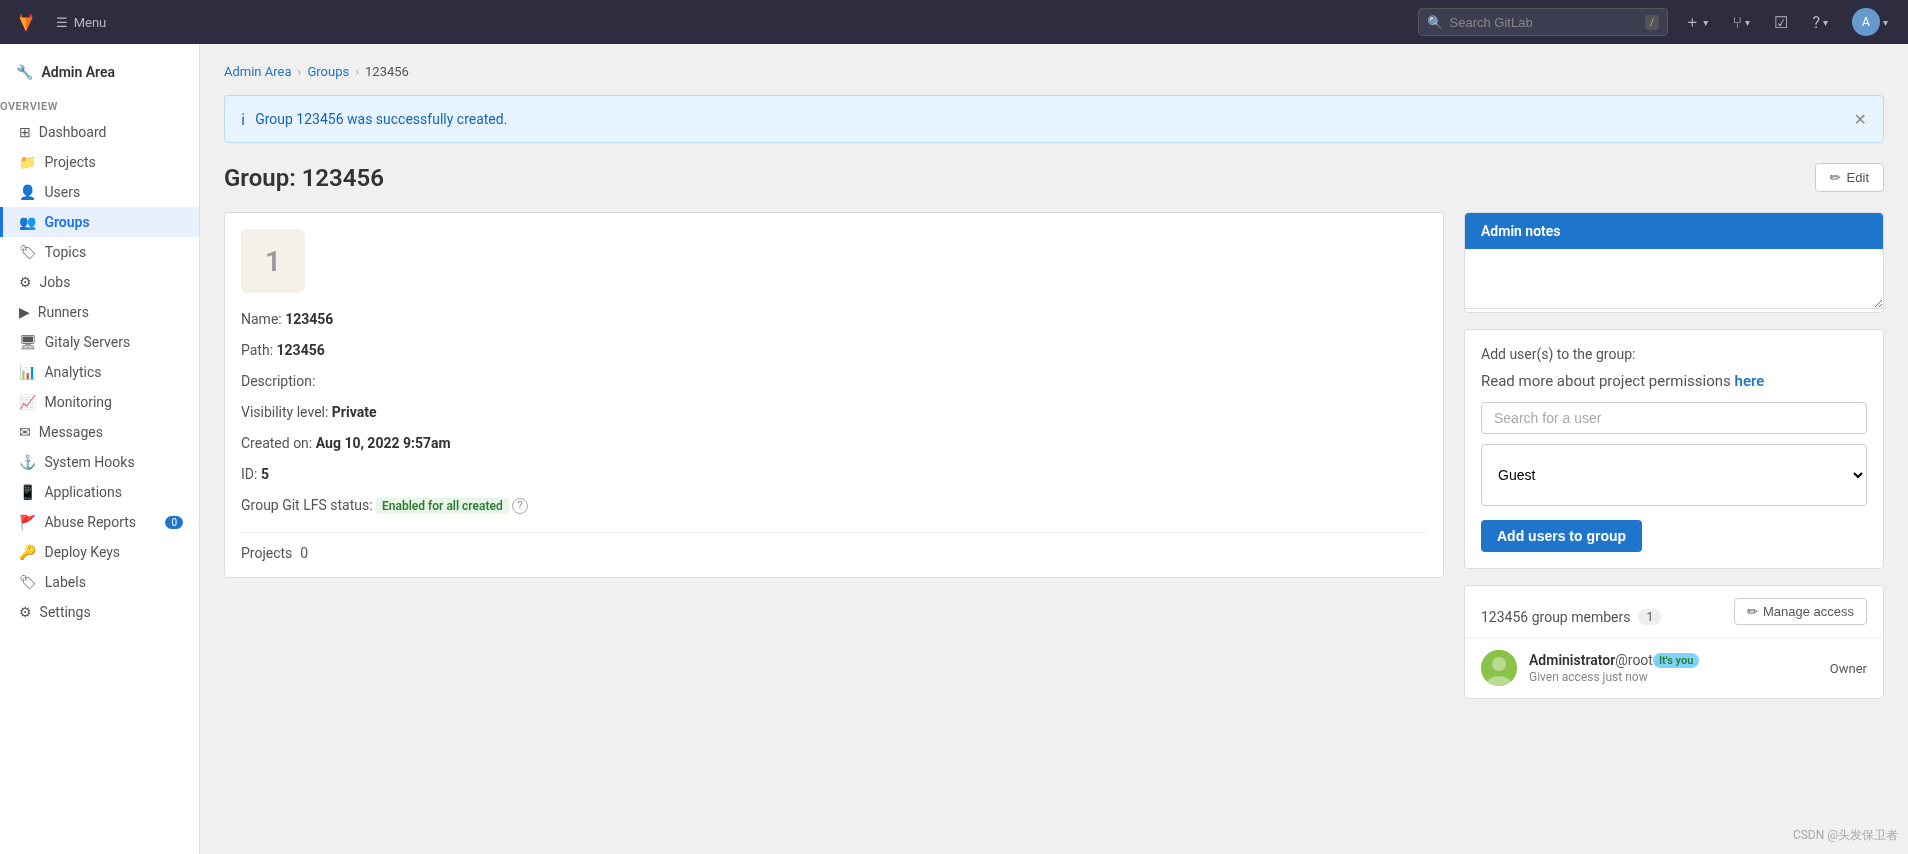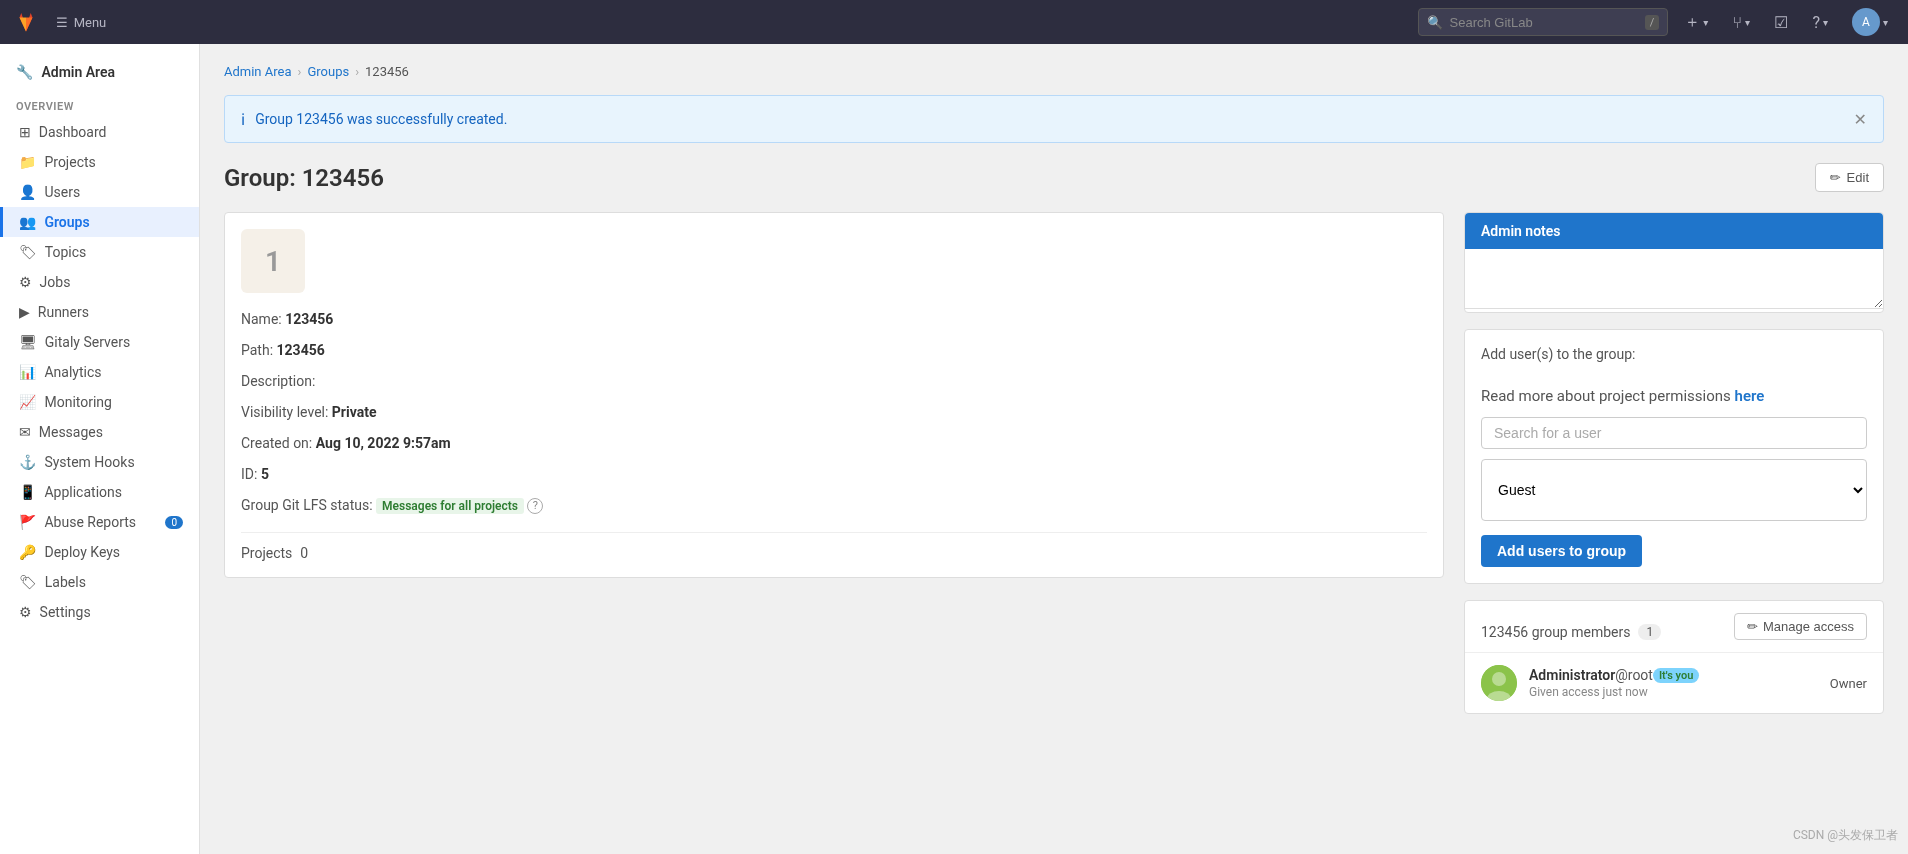--- a/index.html
+++ b/index.html
@@ -99,21 +99,21 @@
       gap: 8px;
       padding: 8px 16px 12px;
       font-weight: 600;
       font-size: 14px;
       color: #333;
     }
     .sidebar-section-label {
       font-size: 11px;
       font-weight: 600;
       color: #888;
-      padding: 8px 16px 4px;
+      padding: 8px 0 4px;
       text-transform: uppercase;
       letter-spacing: 0.5px;
     }
     .sidebar-item {
       padding: 7px 16px;
       cursor: pointer;
       color: #555;
       font-size: 14px;
       display: flex;
       align-items: center;
@@ -295,21 +295,21 @@
     .add-users-section {
       background: white;
       border: 1px solid #ddd;
       border-radius: 4px;
       margin-top: 16px;
       padding: 16px;
     }
     .add-users-title {
       font-size: 14px;
       color: #555;
-      margin-bottom: 25px;
+      margin-bottom: 10px;
     }
     .permissions-link {
       font-size: 15px;
       color: #555;
       margin-bottom: 12px;
     }
     .permissions-link a { color: #1f75cb; text-decoration: none; font-weight: 600; }
     .search-user-input {
       width: 100%;
       border: 1px solid #ccc;
@@ -607,21 +607,21 @@
           <div class="group-info-row">
             <span>Created on:</span>
             <strong>Aug 10, 2022 9:57am</strong>
           </div>
           <div class="group-info-row">
             <span>ID:</span>
             <strong>5</strong>
           </div>
           <div class="group-info-row">
             <span>Group Git LFS status:</span>
-            <span class="lfs-badge">Messages for all projects</span>
+            <span class="lfs-badge">Enabled for all created</span>
             <span class="help-icon">?</span>
           </div>
 
           <div class="projects-section">
             <span>Projects</span>
             <span>0</span>
           </div>
         </div>
       </div>
 

